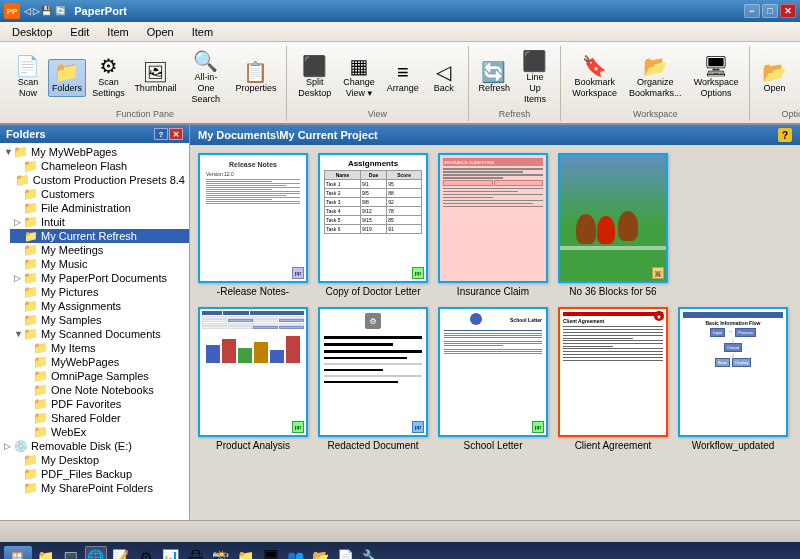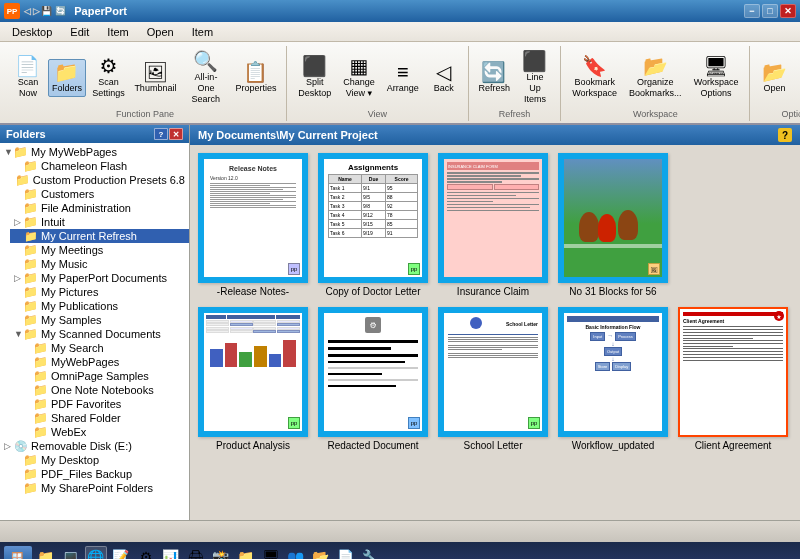--- a/index.html
+++ b/index.html
@@ -120,21 +120,21 @@
       justify-content: space-between;
       align-items: center;
     }
     .content-help { width: 14px; height: 14px; background: #f0c020; color: #000; font-size: 10px; font-weight: bold; display: flex; align-items: center; justify-content: center; border-radius: 2px; cursor: pointer; }
     .content-inner { flex: 1; overflow-y: auto; padding: 8px; background: #ddd8d0; }
     .thumbnail-item { display: flex; flex-direction: column; align-items: center; cursor: pointer; }
     .thumb-frame {
       width: 110px;
       height: 130px;
       background: white;
-      border: 6px solid #0ea5e9;
+      border: 2px solid #0ea5e9;
       display: flex;
       align-items: center;
       justify-content: center;
       position: relative;
       overflow: hidden;
       box-shadow: 1px 1px 3px rgba(0,0,0,0.2);
     }
     .thumb-frame.selected { border: 2px solid #ff4400; }
     .thumb-label { font-size: 10px; color: #000; text-align: center; margin-top: 3px; max-width: 110px; word-break: break-word; }
 
@@ -355,21 +355,21 @@
         <span class="tree-label">My MyWebPages</span>
       </div>
       <div class="tree-item indent1">
         <span class="tree-toggle"></span>
         <span class="tree-icon folder-icon">📁</span>
         <span class="tree-label">Chameleon Flash</span>
       </div>
       <div class="tree-item indent1">
         <span class="tree-toggle"></span>
         <span class="tree-icon folder-icon">📁</span>
-        <span class="tree-label">Custom Production Presets 6.8</span>
+        <span class="tree-label">Custom Production Presets 8.4</span>
       </div>
       <div class="tree-item indent1">
         <span class="tree-toggle"></span>
         <span class="tree-icon folder-icon">📁</span>
         <span class="tree-label">Customers</span>
       </div>
       <div class="tree-item indent1">
         <span class="tree-toggle"></span>
         <span class="tree-icon folder-icon">📁</span>
         <span class="tree-label">File Administration</span>
@@ -400,36 +400,36 @@
         <span class="tree-label">My PaperPort Documents</span>
       </div>
       <div class="tree-item indent1">
         <span class="tree-toggle"></span>
         <span class="tree-icon folder-icon">📁</span>
         <span class="tree-label">My Pictures</span>
       </div>
       <div class="tree-item indent1">
         <span class="tree-toggle"></span>
         <span class="tree-icon folder-icon">📁</span>
-        <span class="tree-label">My Publications</span>
+        <span class="tree-label">My Assignments</span>
       </div>
       <div class="tree-item indent1">
         <span class="tree-toggle"></span>
         <span class="tree-icon folder-icon">📁</span>
         <span class="tree-label">My Samples</span>
       </div>
       <div class="tree-item indent1">
         <span class="tree-toggle">▼</span>
         <span class="tree-icon folder-icon">📁</span>
         <span class="tree-label">My Scanned Documents</span>
       </div>
       <div class="tree-item indent2">
         <span class="tree-toggle"></span>
         <span class="tree-icon folder-icon">📁</span>
-        <span class="tree-label">My Search</span>
+        <span class="tree-label">My Items</span>
       </div>
       <div class="tree-item indent2">
         <span class="tree-toggle"></span>
         <span class="tree-icon folder-icon">📁</span>
         <span class="tree-label">MyWebPages</span>
       </div>
       <div class="tree-item indent2">
         <span class="tree-toggle"></span>
         <span class="tree-icon folder-icon">📁</span>
         <span class="tree-label">OmniPage Samples</span>
@@ -592,21 +592,21 @@
           <div class="thumb-frame">
             <div style="width:100%;height:100%;background:linear-gradient(to bottom, #6090c0 0%, #40a040 55%); display:flex;align-items:center;justify-content:center;position:relative;">
 
               <div style="position:absolute;bottom:30%;left:15%;width:20px;height:30px;background:#8B4513;border-radius:50% 50% 30% 30%;"></div>
               <div style="position:absolute;bottom:30%;left:35%;width:18px;height:28px;background:#cc2200;border-radius:50% 50% 30% 30%;"></div>
               <div style="position:absolute;bottom:32%;left:55%;width:20px;height:30px;background:#8B4513;border-radius:50% 50% 30% 30%;"></div>
               <div style="position:absolute;bottom:25%;left:0;right:0;height:4px;background:white;opacity:0.5;"></div>
             </div>
             <div style="position:absolute;bottom:2px;right:2px;width:12px;height:12px;background:#ffd080;border:0.5px solid #c0a040;display:flex;align-items:center;justify-content:center;font-size:6px;">🖼</div>
           </div>
-          <div class="thumb-label">No 31 Blocks for 56</div>
+          <div class="thumb-label">No 36 Blocks for 56</div>
         </div>
       </div>
 
       <div style="display:flex; gap:10px; margin-bottom:10px; flex-wrap:wrap;">
 
         <div class="thumbnail-item">
           <div class="thumb-frame">
             <div class="spreadsheet-thumb">
               <div style="display:flex;gap:0.5px;margin-bottom:0.5px;">
                 <div style="width:20px;height:4px;background:#4060a0;"></div>
@@ -692,20 +692,46 @@
               <div class="school-line"></div>
               <div class="school-line"></div>
               <div class="school-line"></div>
             </div>
             <div style="position:absolute;bottom:2px;right:2px;width:12px;height:12px;background:#80ff80;border:0.5px solid #40a040;display:flex;align-items:center;justify-content:center;font-size:6px;">pp</div>
           </div>
           <div class="thumb-label">School Letter</div>
         </div>
 
         <div class="thumbnail-item">
+          <div class="thumb-frame selected">
+            <div class="client-thumb">
+              <div class="client-header"></div>
+              <div style="font-size:5px;font-weight:bold;color:#000;margin-bottom:2px;">Client Agreement</div>
+              <div style="display:flex;flex-direction:column;gap:1px;">
+                <div class="client-line"></div>
+                <div class="client-line"></div>
+                <div class="client-line"></div>
+                <div class="client-line"></div>
+                <div style="width:70%;height:1px;background:#666;"></div>
+                <div class="client-line"></div>
+                <div class="client-line"></div>
+                <div style="width:50%;height:1px;background:#666;"></div>
+                <div class="client-line"></div>
+                <div class="client-line"></div>
+                <div class="client-line"></div>
+                <div class="client-line"></div>
+                <div class="client-line"></div>
+              </div>
+            </div>
+            <div style="position:absolute;top:2px;right:2px;width:10px;height:10px;background:#cc0000;border-radius:50%;display:flex;align-items:center;justify-content:center;font-size:6px;color:white;">★</div>
+          </div>
+          <div class="thumb-label">Client Agreement</div>
+        </div>
+
+        <div class="thumbnail-item">
           <div class="thumb-frame">
             <div class="workflow-thumb">
               <div class="wf-header"></div>
               <div style="font-size:5px;font-weight:bold;text-align:center;color:#000;margin-bottom:2px;">Basic Information Flow</div>
               <div style="display:flex;justify-content:center;gap:2px;flex-wrap:wrap;">
                 <div style="background:#6080c0;color:white;font-size:4px;padding:1px 2px;border:0.5px solid #4060a0;">Input</div>
                 <div style="font-size:6px;color:#4060a0;">→</div>
                 <div style="background:#6080c0;color:white;font-size:4px;padding:1px 2px;border:0.5px solid #4060a0;">Process</div>
               </div>
               <div style="font-size:6px;text-align:center;color:#4060a0;">↓</div>
@@ -713,46 +739,20 @@
                 <div style="background:#6080c0;color:white;font-size:4px;padding:1px 2px;border:0.5px solid #4060a0;">Output</div>
               </div>
               <div style="font-size:6px;text-align:center;color:#4060a0;">↓</div>
               <div style="display:flex;justify-content:center;gap:2px;">
                 <div style="background:#80a0d0;color:white;font-size:4px;padding:1px 2px;border:0.5px solid #4060a0;">Store</div>
                 <div style="background:#80a0d0;color:white;font-size:4px;padding:1px 2px;border:0.5px solid #4060a0;">Display</div>
               </div>
             </div>
           </div>
           <div class="thumb-label">Workflow_updated</div>
-        </div>
-
-        <div class="thumbnail-item">
-          <div class="thumb-frame selected">
-            <div class="client-thumb">
-              <div class="client-header"></div>
-              <div style="font-size:5px;font-weight:bold;color:#000;margin-bottom:2px;">Client Agreement</div>
-              <div style="display:flex;flex-direction:column;gap:1px;">
-                <div class="client-line"></div>
-                <div class="client-line"></div>
-                <div class="client-line"></div>
-                <div class="client-line"></div>
-                <div style="width:70%;height:1px;background:#666;"></div>
-                <div class="client-line"></div>
-                <div class="client-line"></div>
-                <div style="width:50%;height:1px;background:#666;"></div>
-                <div class="client-line"></div>
-                <div class="client-line"></div>
-                <div class="client-line"></div>
-                <div class="client-line"></div>
-                <div class="client-line"></div>
-              </div>
-            </div>
-            <div style="position:absolute;top:2px;right:2px;width:10px;height:10px;background:#cc0000;border-radius:50%;display:flex;align-items:center;justify-content:center;font-size:6px;color:white;">★</div>
-          </div>
-          <div class="thumb-label">Client Agreement</div>
         </div>
       </div>
 
     </div>
   </div>
 </div>
 
 <div class="status-bar" style="position:relative;bottom:0;height:22px;background:linear-gradient(to bottom,#c8c4bc,#b0ac a8);border-top:1px solid #a0a098;display:flex;align-items:center;padding:0 4px;">
 </div>
 

